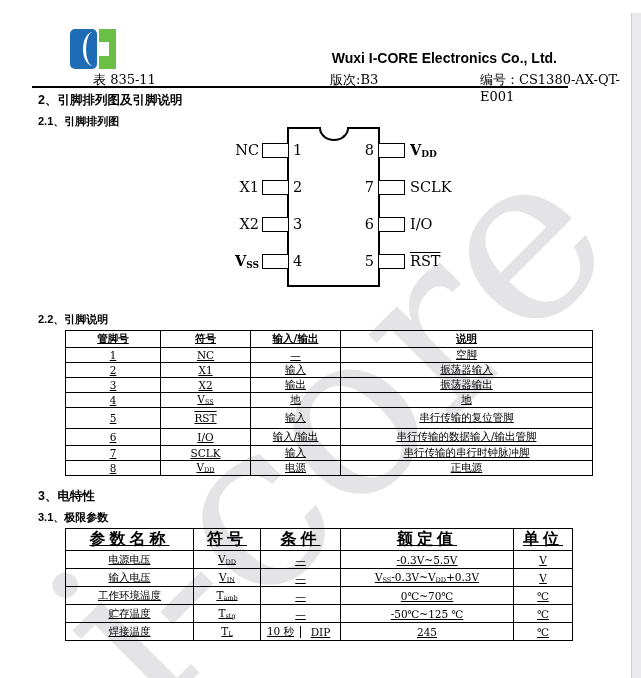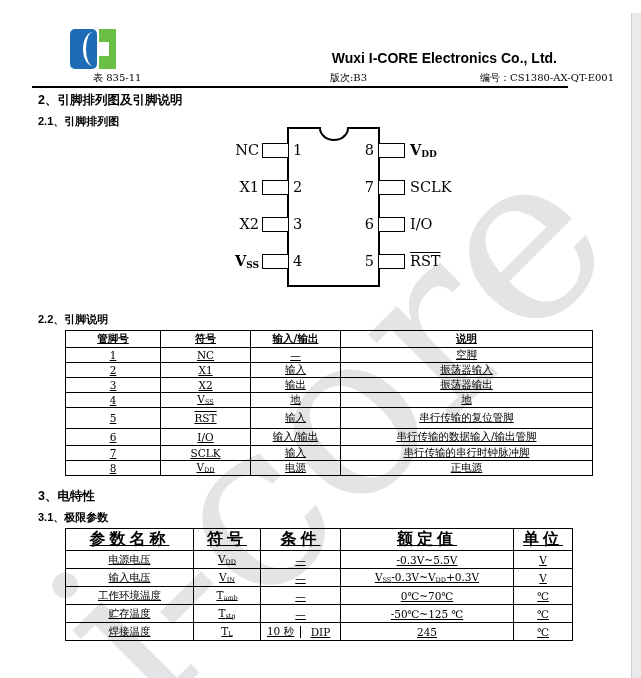--- a/index.html
+++ b/index.html
@@ -16,21 +16,21 @@
   .logo{position:absolute;left:70px;top:29px;width:46px;height:40px;}
   .logo-blue{position:absolute;left:0;top:0;width:27px;height:40px;border-radius:5px;}
   .logo-arc{position:absolute;left:13px;top:3px;width:17px;height:34px;border-left:3.5px solid #fff;
         border-radius:50%;}
   .logo-green{position:absolute;left:29px;top:0;width:17px;height:40px;}
   .logo-notch{position:absolute;left:29px;top:13px;width:10px;height:14px;background:#fff;}
   .company-cn{position:absolute;left:157px;top:27px;width:400px;text-align:center;
         font-size:17.5px;font-weight:bold;letter-spacing:1.5px;}
   .company-en{position:absolute;left:157px;top:50px;width:400px;text-align:right;
         font-family:"Liberation Sans",sans-serif;font-size:14px;font-weight:bold;}
-  .meta{position:absolute;top:71px;font-size:10px;}
+  .meta{position:absolute;top:71px;font-size:13px;}
   .meta.form{left:93px;} .meta.rev{left:330px;} .meta.doc{left:480px;}
   .rule{position:absolute;left:32px;top:86px;width:536px;height:2px;background:#000;}
 
   
   .h-main{position:absolute;left:38px;font-family:"Liberation Sans",sans-serif;
         font-size:12.5px;font-weight:bold;}
   .h-sub{position:absolute;left:38px;font-family:"Liberation Sans",sans-serif;
         font-size:11px;font-weight:bold;}
   #h-s2{top:92px;} #h-s21{top:114px;} #h-s22{top:312px;} #h-s3{top:488px;} #h-s31{top:510px;}
 

